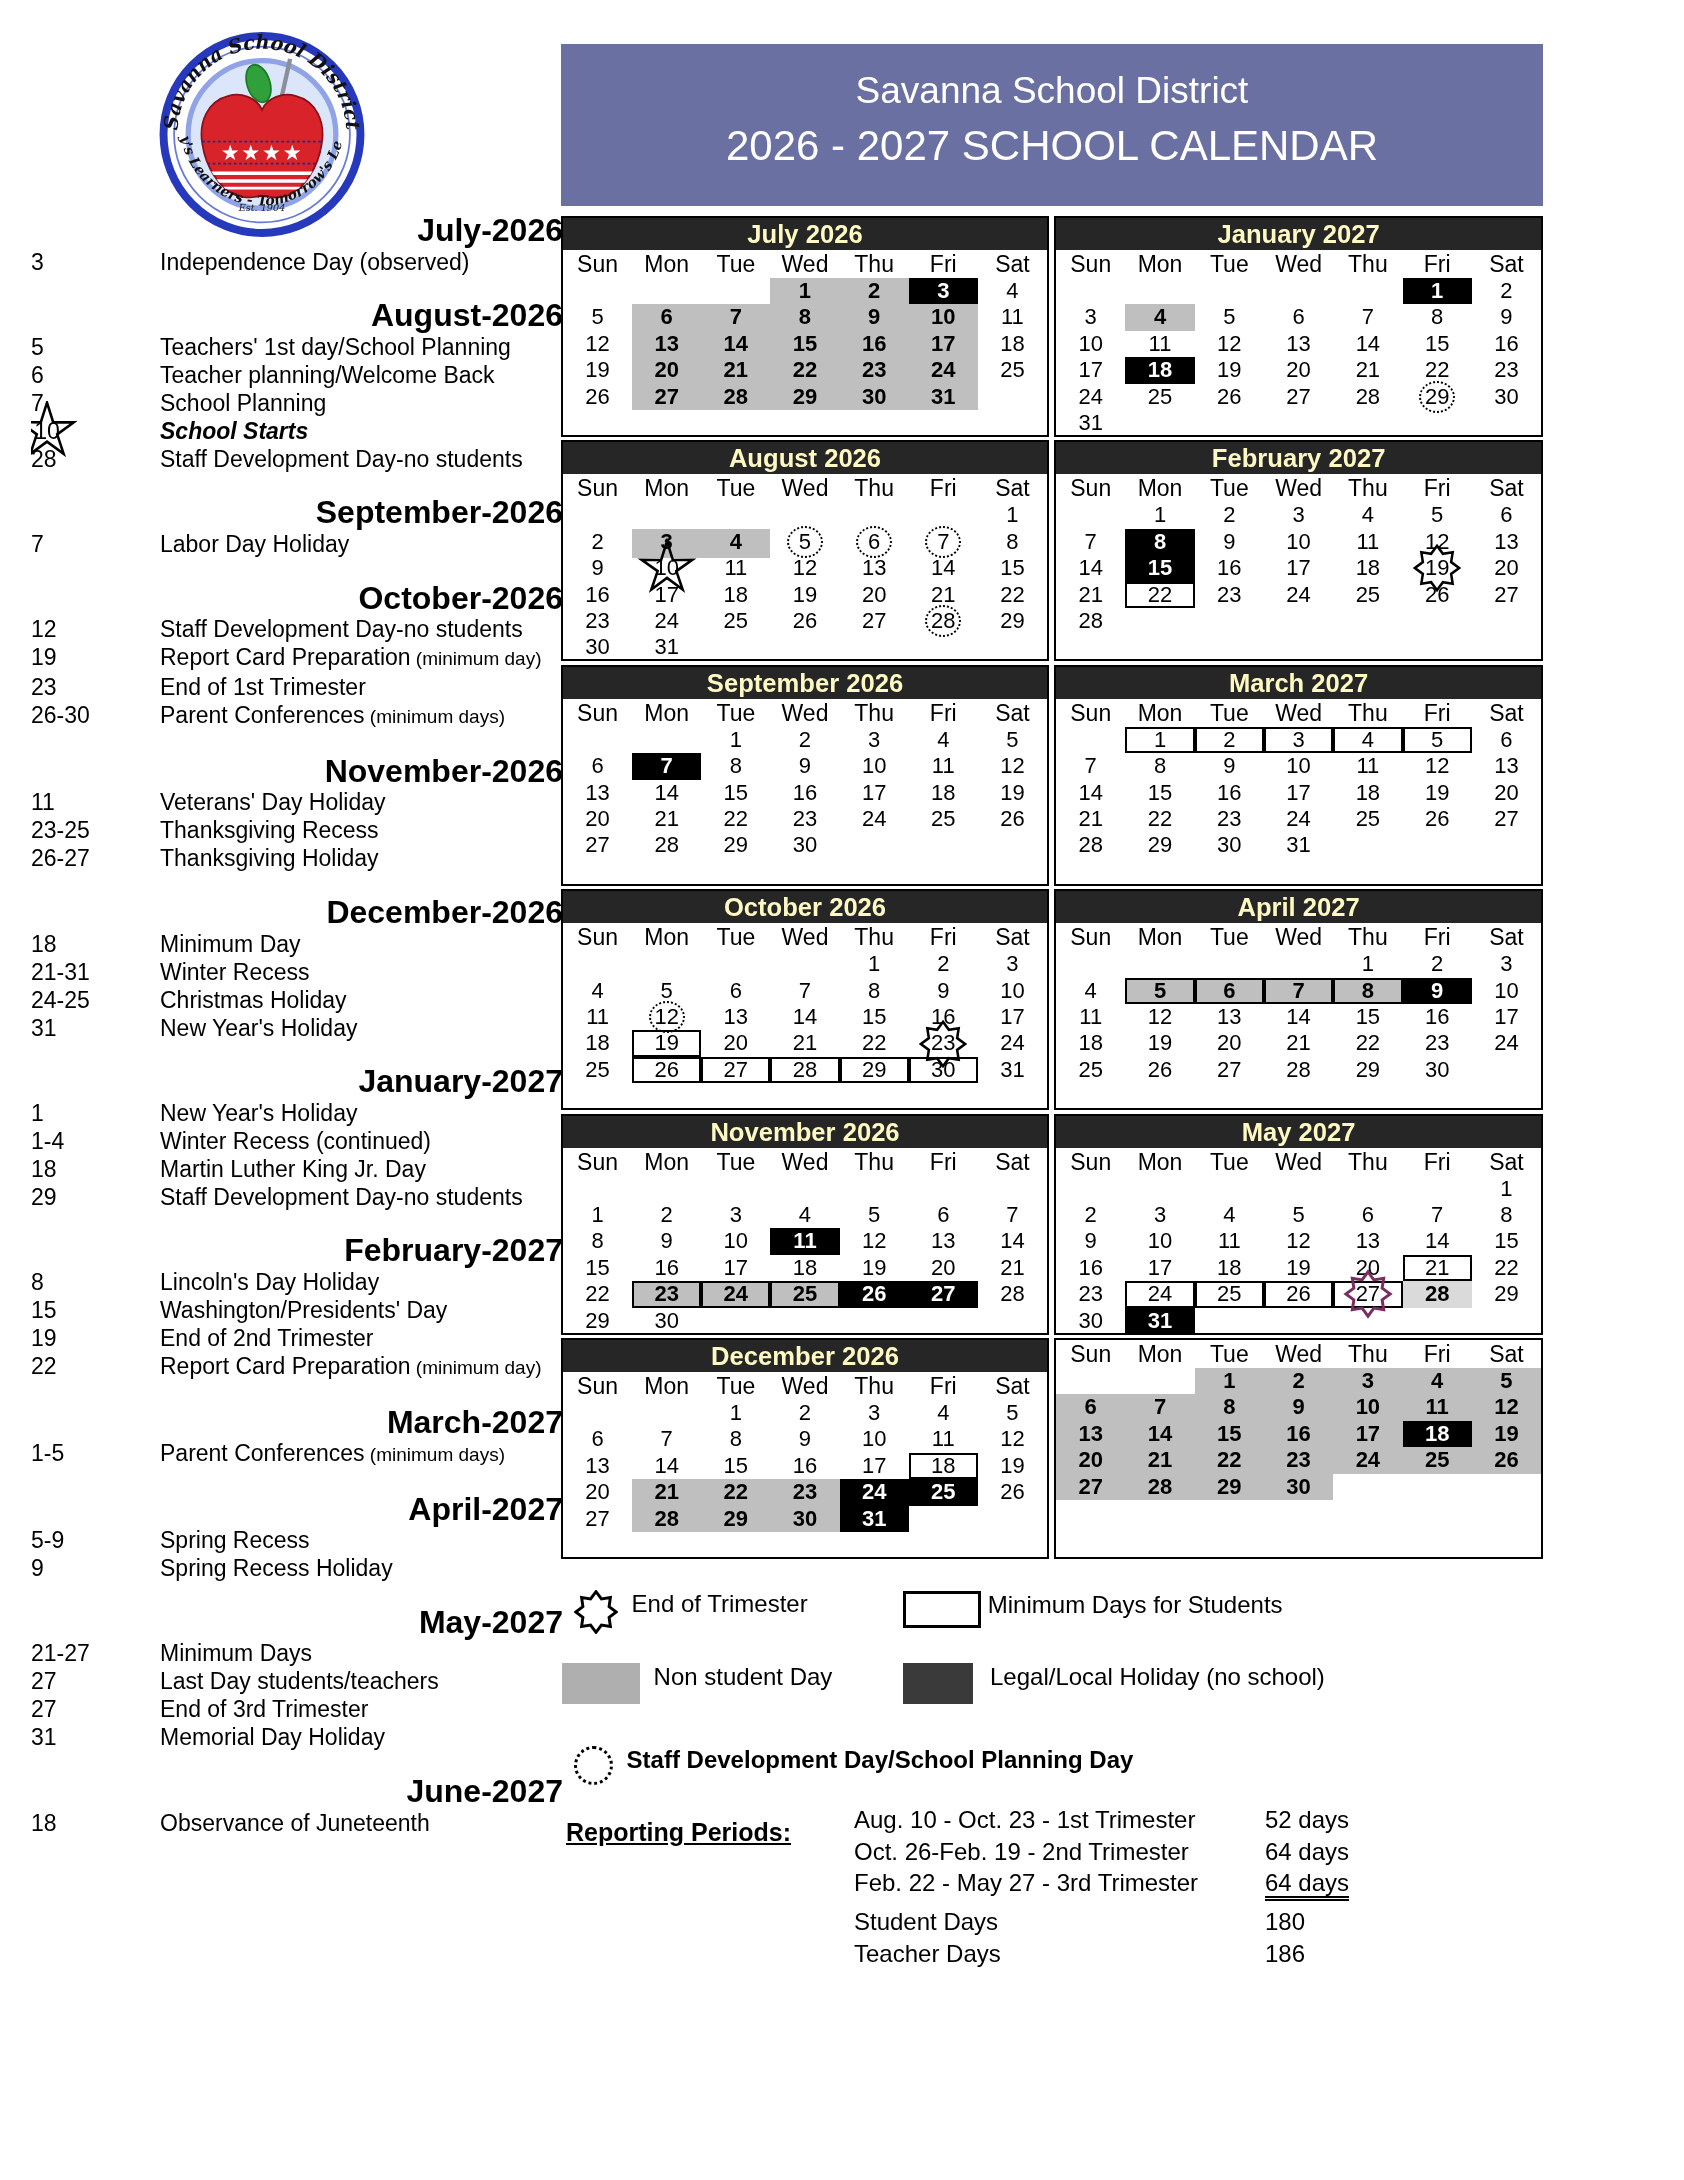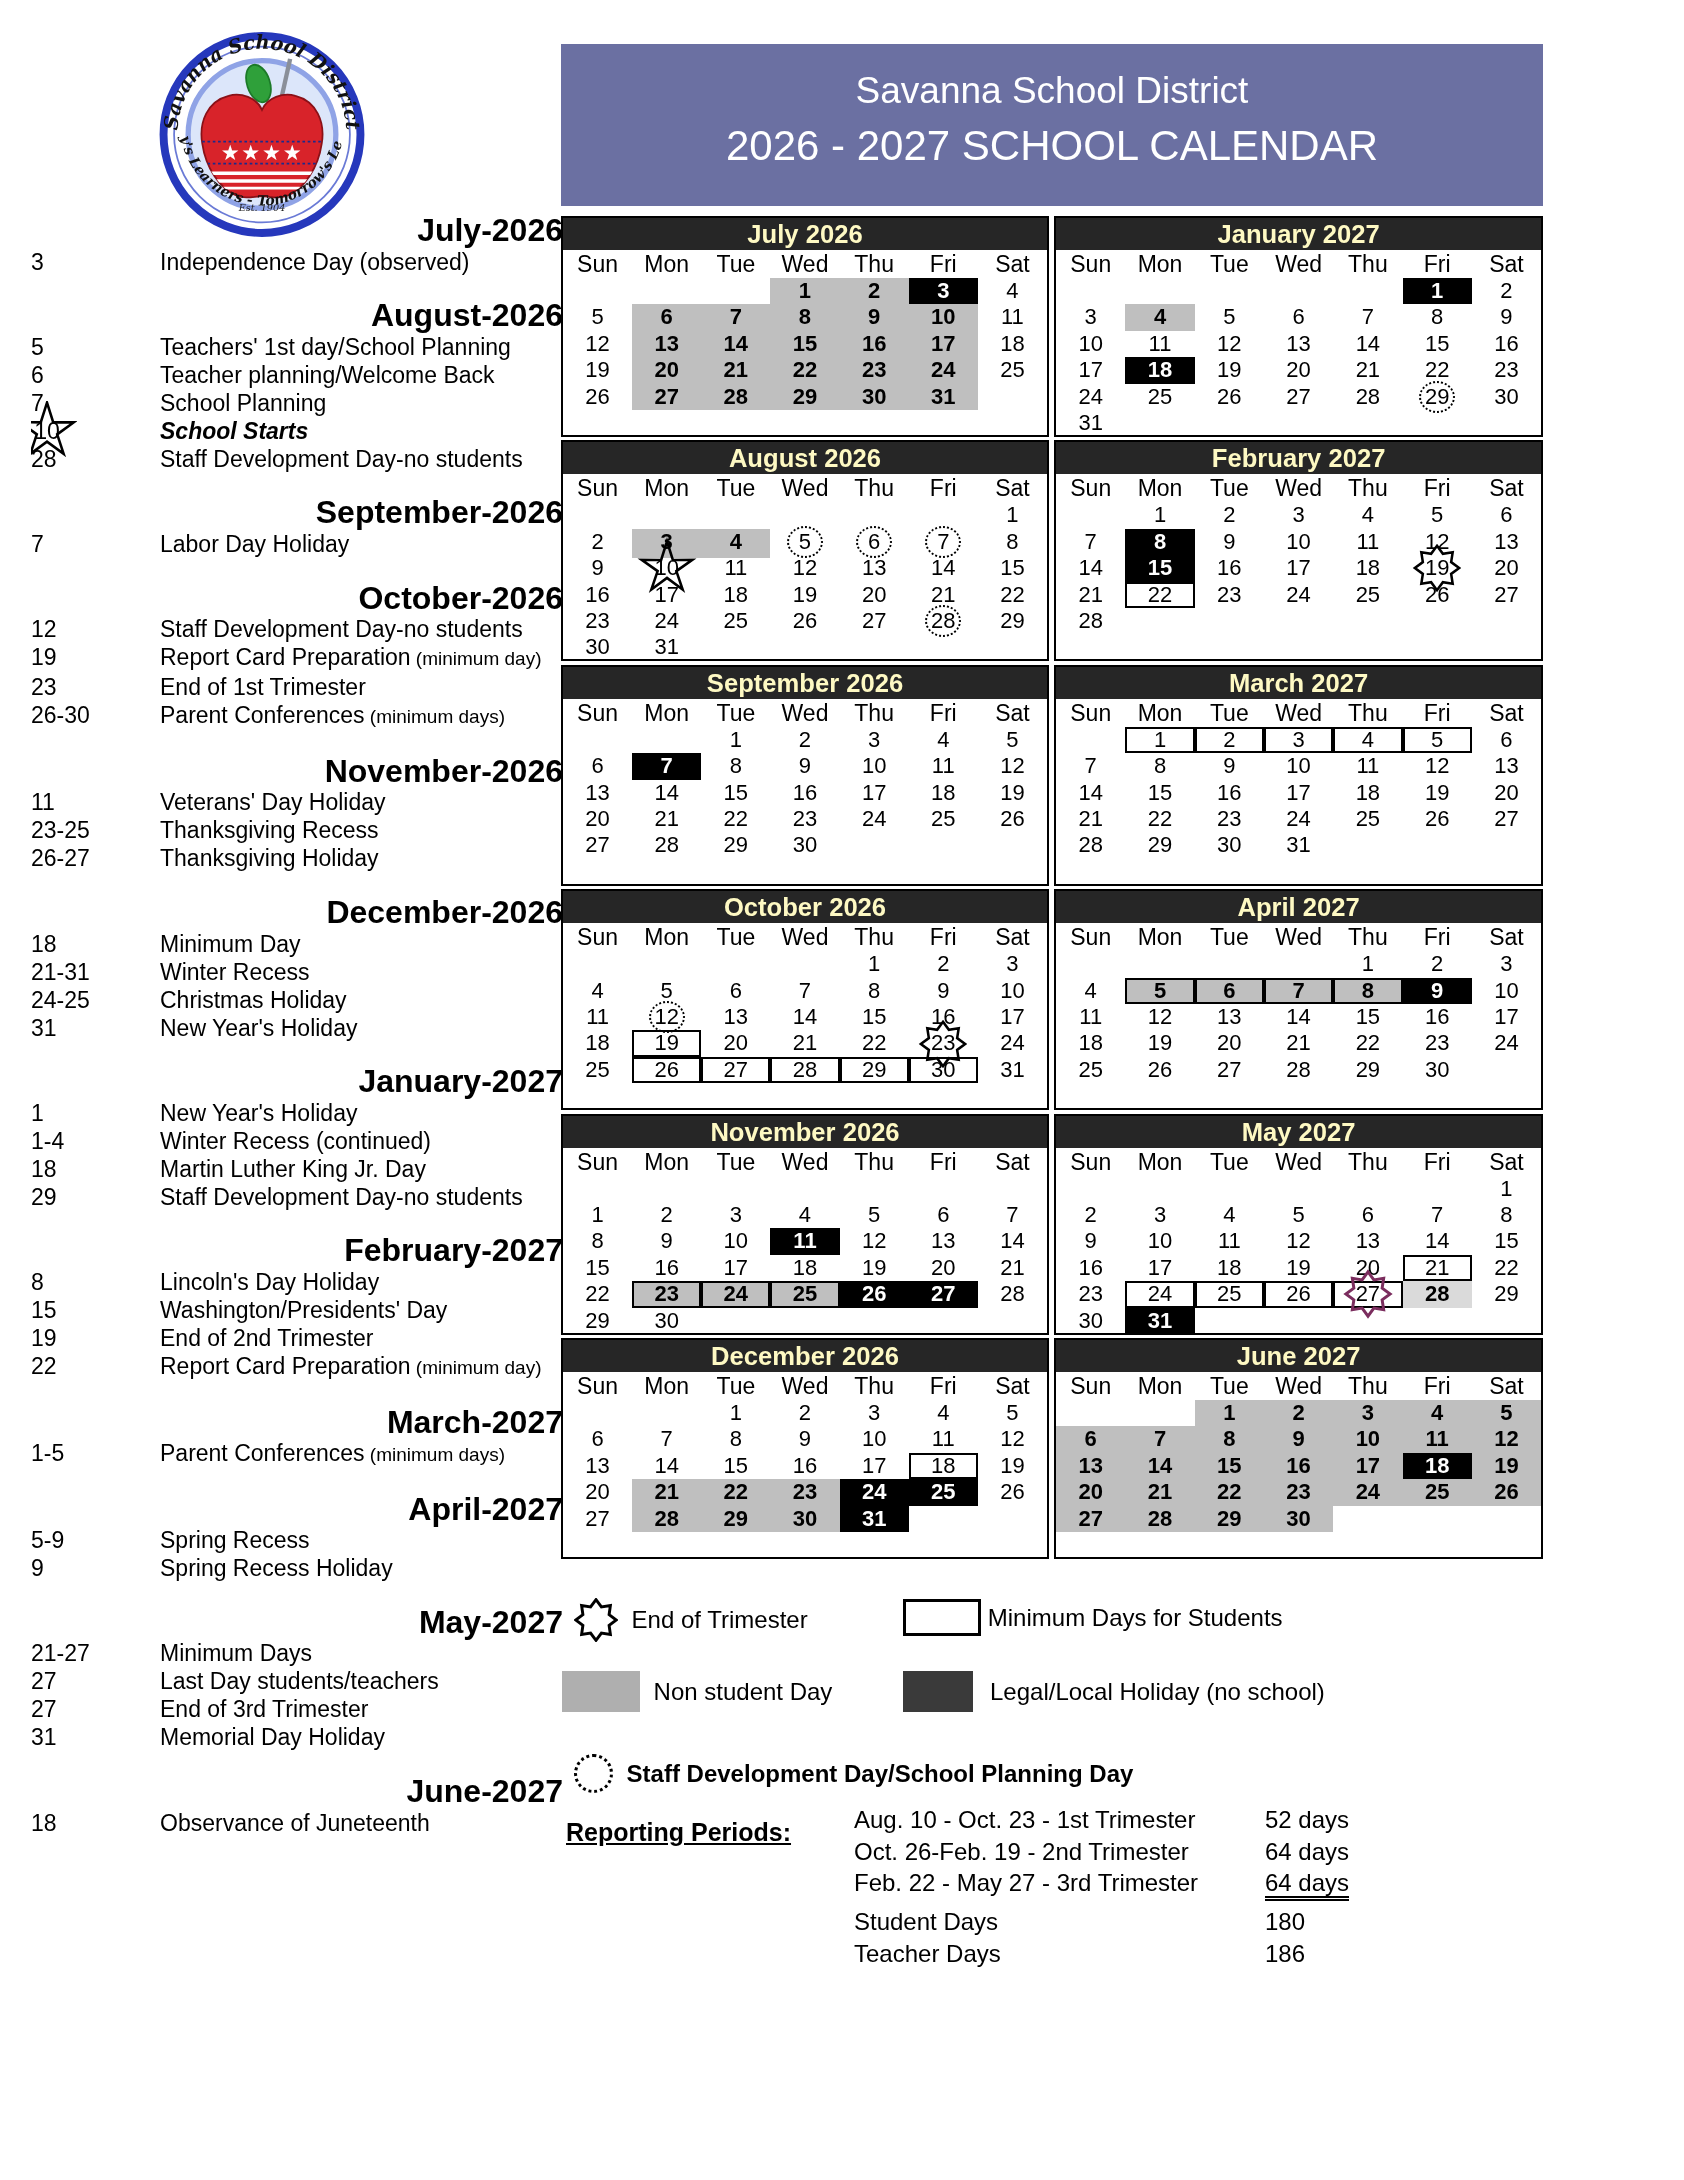--- a/index.html
+++ b/index.html
@@ -39,21 +39,21 @@
   .s-graylt{background:#DADADA;font-weight:bold;}
   .s-black{background:#000;color:#fff;font-weight:bold;}
   .s-box{border:2.6px solid #000;line-height:21px;}
   .s-grayBox{background:#BFBFBF;border:2.6px solid #000;font-weight:bold;line-height:21px;}
   .s-burstP{border:2.6px solid #000;line-height:21px;}
   .s-dot .num{display:inline-block;border:2.6px dotted #000;border-radius:50%;
     min-width:36px;height:32px;line-height:28px;margin-top:-3.4px;box-sizing:border-box;}
   .cell svg{position:absolute;left:50%;top:50%;transform:translate(-50%,-50%);pointer-events:none;overflow:visible;z-index:2;}
   
   .legend{position:absolute;left:562px;top:1581px;width:1005px;height:213px;font-size:24px;}
-  .lg-item{position:absolute;display:flex;align-items:center;margin-top:8px;}
+  .lg-item{position:absolute;display:flex;}
   .lg-label{margin-left:13.6px;}
   .sw{box-sizing:border-box;}
   .sw-box{width:78px;height:37px;border:3.4px solid #000;background:#fff;}
   .sw-gray{width:78px;height:41px;background:#AFAFAF;}
   .sw-black{width:70px;height:41px;background:#3A3A3A;}
   .sw-dot{width:39px;height:39px;border:3.4px dotted #000;border-radius:50%;}
   
   .reporting{position:absolute;left:566px;top:1804px;width:937px;font-size:24px;}
   .rp-title{position:absolute;left:0;top:14px;font-size:25px;font-weight:bold;text-decoration:underline;}
   .rp-rows{position:absolute;left:288px;top:0;width:647px;}
@@ -950,21 +950,20 @@
         <div class="cell">27</div>
         <div class="cell s-gray">28</div>
         <div class="cell s-gray">29</div>
         <div class="cell s-gray">30</div>
         <div class="cell s-black">31</div>
         <div class="cell"></div>
         <div class="cell"></div>
       </div>
     </div>
     <div class="month">
-      <div class="mh">June 2027</div>
       <div class="dn">
         <div>Sun</div>
         <div>Mon</div>
         <div>Tue</div>
         <div>Wed</div>
         <div>Thu</div>
         <div>Fri</div>
         <div>Sat</div>
       </div>
       <div class="week">

